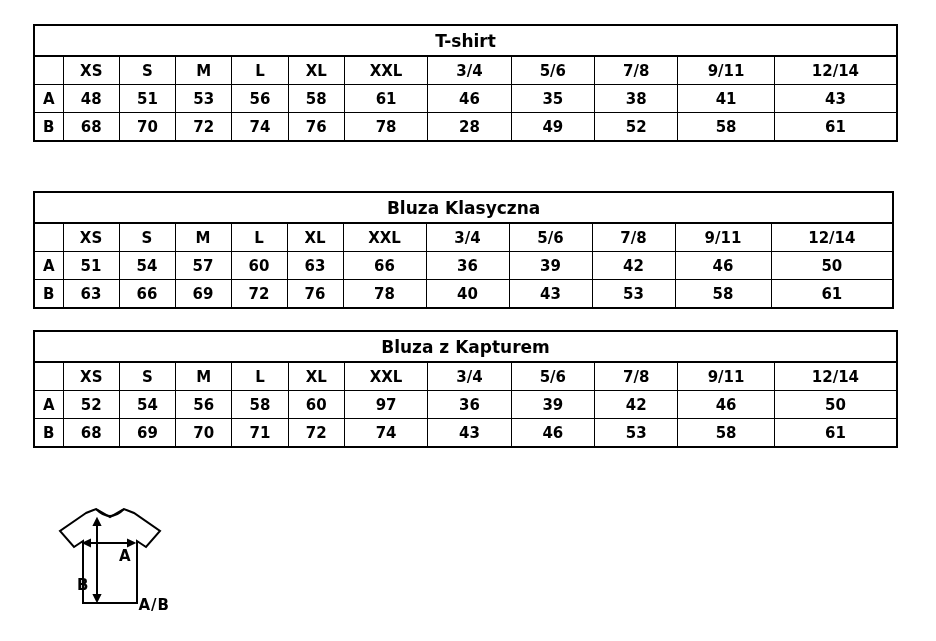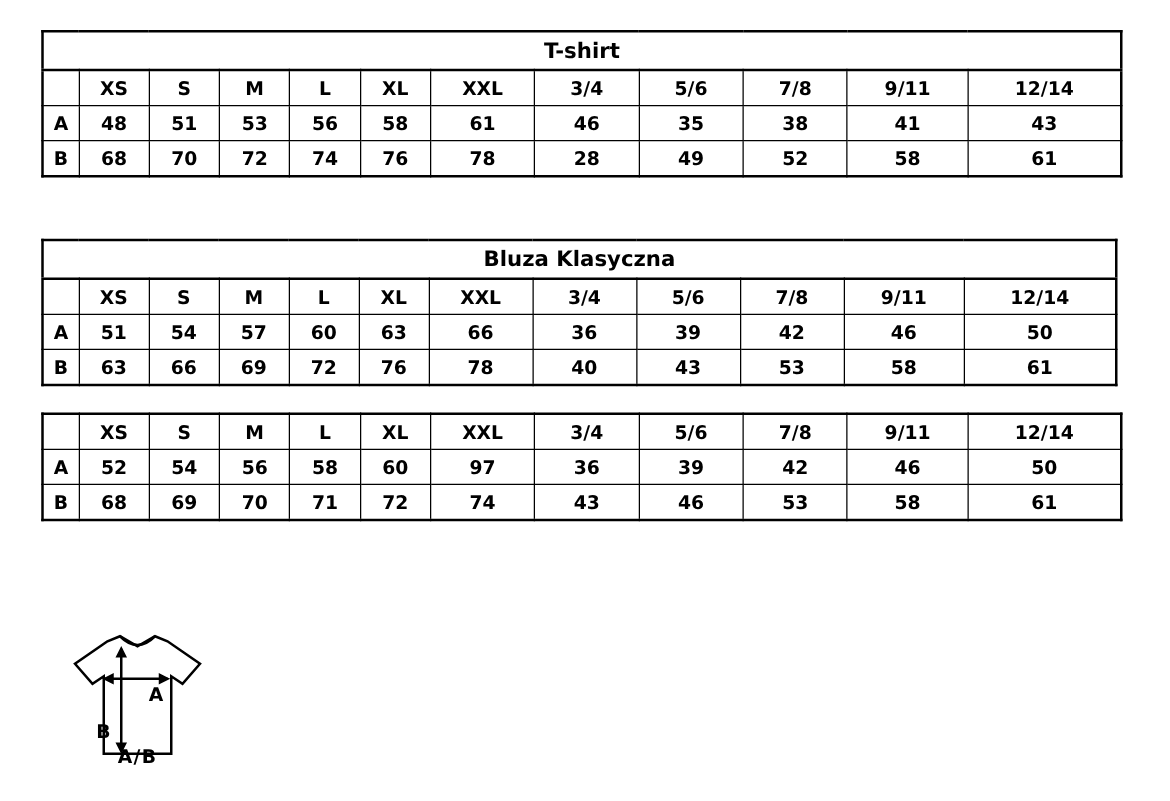--- a/index.html
+++ b/index.html
@@ -72,21 +72,21 @@
     left: 50px;
     top: 495px;
     width: 120px;
     height: 125px;
   }
   .diagram-label {
     position: absolute;
     left: 50px;
     top: 596px;
     width: 120px;
-    text-align: center;
+    text-align: right;
     font-size: 15px;
     font-weight: bold;
     letter-spacing: 1px;
   }
 </style>
 </head>
 <body>
 
 <div class="page">
 
@@ -228,20 +228,23 @@
         <col class="c-xl">
         <col class="c-xxl">
         <col class="c-34">
         <col class="c-56">
         <col class="c-78">
         <col class="c-911">
         <col class="c-1214">
     </colgroup>
     <tbody>
       <tr>
+        <td class="title-cell" colspan="12">Bluza z Kapturem</td>
+      </tr>
+      <tr>
         <td class="corner-cell"></td>
         <td>XS</td>
         <td>S</td>
         <td>M</td>
         <td>L</td>
         <td>XL</td>
         <td>XXL</td>
         <td>3/4</td>
         <td>5/6</td>
         <td>7/8</td>

